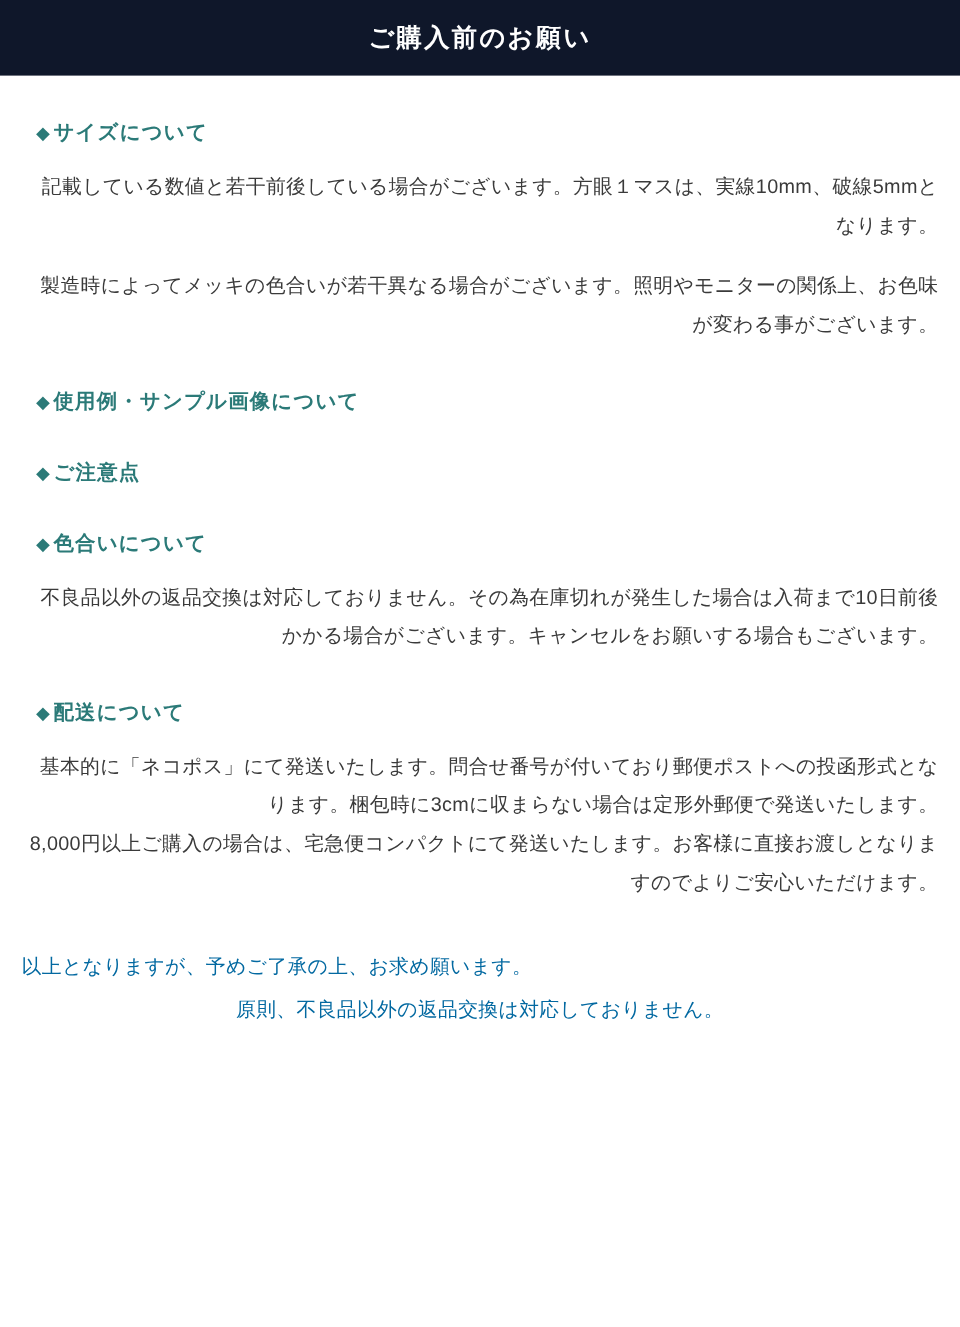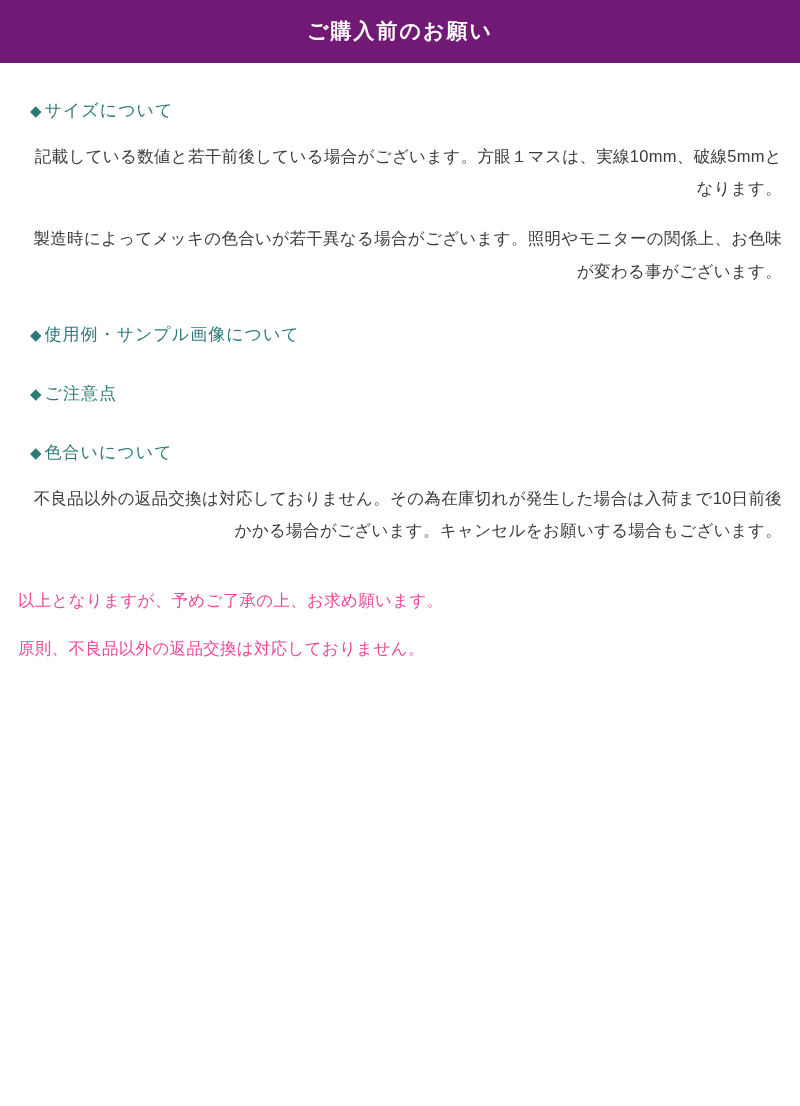--- a/index.html
+++ b/index.html
@@ -12,39 +12,39 @@
     background: #ffffff;
     font-family: "Liberation Sans", "DejaVu Sans", sans-serif;
     color: #333333;
     -webkit-font-smoothing: antialiased;
   }
   .page {
     width: 800px;
     box-sizing: border-box;
   }
   .header-bar {
-    background: #701a75;
+    background: #0f172a;
     color: #ffffff;
     text-align: center;
     font-size: 21px;
     font-weight: bold;
     letter-spacing: 2px;
     padding: 17px 0 18px 0;
     box-sizing: border-box;
   }
   .content {
     padding: 0 18px 0 18px;
     box-sizing: border-box;
   }
   .section {
     margin: 0;
   }
   .section-title {
     color: #2b7a78;
-    font-weight: normal;
+    font-weight: bold;
     font-size: 17px;
     letter-spacing: 1px;
     margin: 36px 0 0 12px;
   }
   .section-title .diamond {
     color: #2b7a78;
     font-size: 15px;
     margin-right: 2px;
   }
   .section-body {
@@ -57,26 +57,27 @@
   }
   .para {
     margin: 0;
   }
   .para + .para {
     margin-top: 0;
   }
   .closing {
     font-size: 16.5px;
     line-height: 1.95;
-    color: #ec4899;
+    color: #0369a1;
     letter-spacing: 0.3px;
     margin: 38px 0 0 0;
   }
   .closing .para + .para {
-    margin-top: 16px;
+    margin-top: 4px;
+    text-align: center;
   }
   .spacer-bottom {
     height: 26px;
   }
 </style>
 </head>
 <body>
 
 <div class="page">
 
@@ -113,20 +114,29 @@
 
     <div class="section">
       <div class="section-title">
         <span class="diamond">◆</span><span>色合いについて</span>
       </div>
       <div class="section-body">
         <p class="para">不良品以外の返品交換は対応しておりません。その為在庫切れが発生した場合は入荷まで10日前後かかる場合がございます。キャンセルをお願いする場合もございます。</p>
       </div>
     </div>
 
+    <div class="section">
+      <div class="section-title">
+        <span class="diamond">◆</span><span>配送について</span>
+      </div>
+      <div class="section-body">
+        <p class="para">基本的に「ネコポス」にて発送いたします。問合せ番号が付いており郵便ポストへの投函形式となります。梱包時に3cmに収まらない場合は定形外郵便で発送いたします。</p>
+        <p class="para">8,000円以上ご購入の場合は、宅急便コンパクトにて発送いたします。お客様に直接お渡しとなりますのでよりご安心いただけます。</p>
+      </div>
+    </div>
 
     <div class="closing">
       <p class="para">以上となりますが、予めご了承の上、お求め願います。</p>
       <p class="para">原則、不良品以外の返品交換は対応しておりません。</p>
     </div>
 
     <div class="spacer-bottom"></div>
 
   </div>
 </div>

